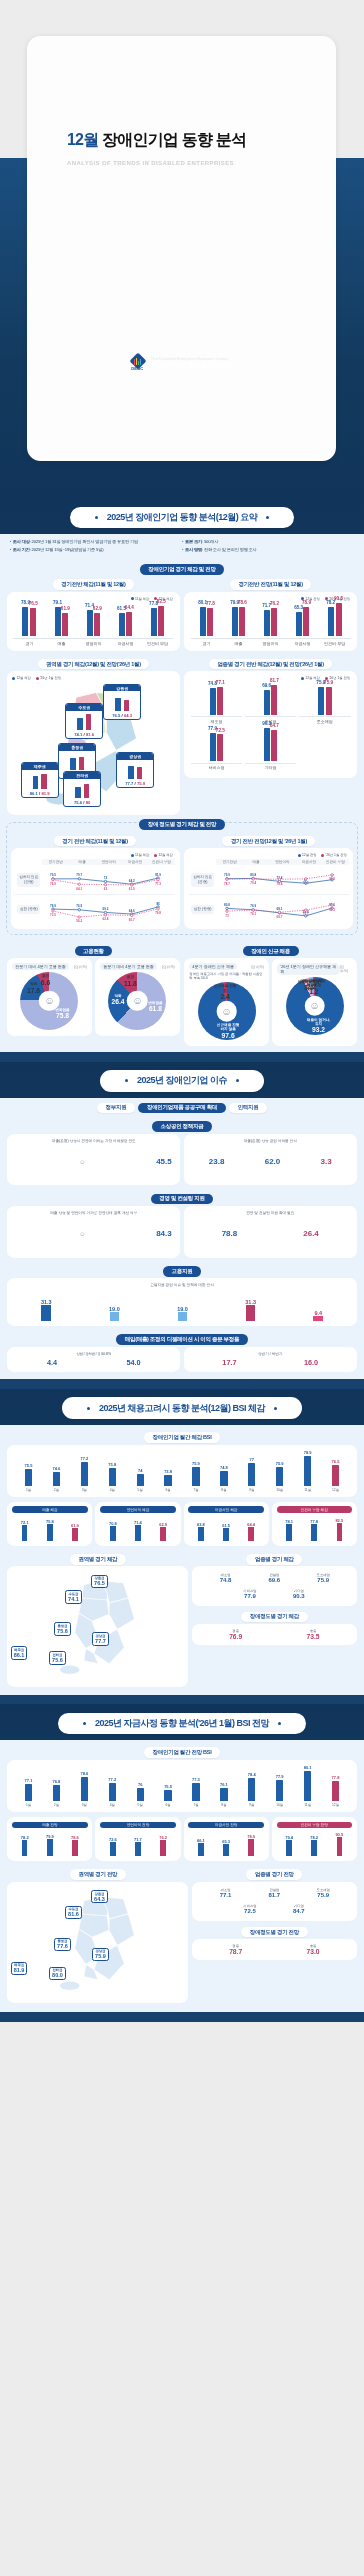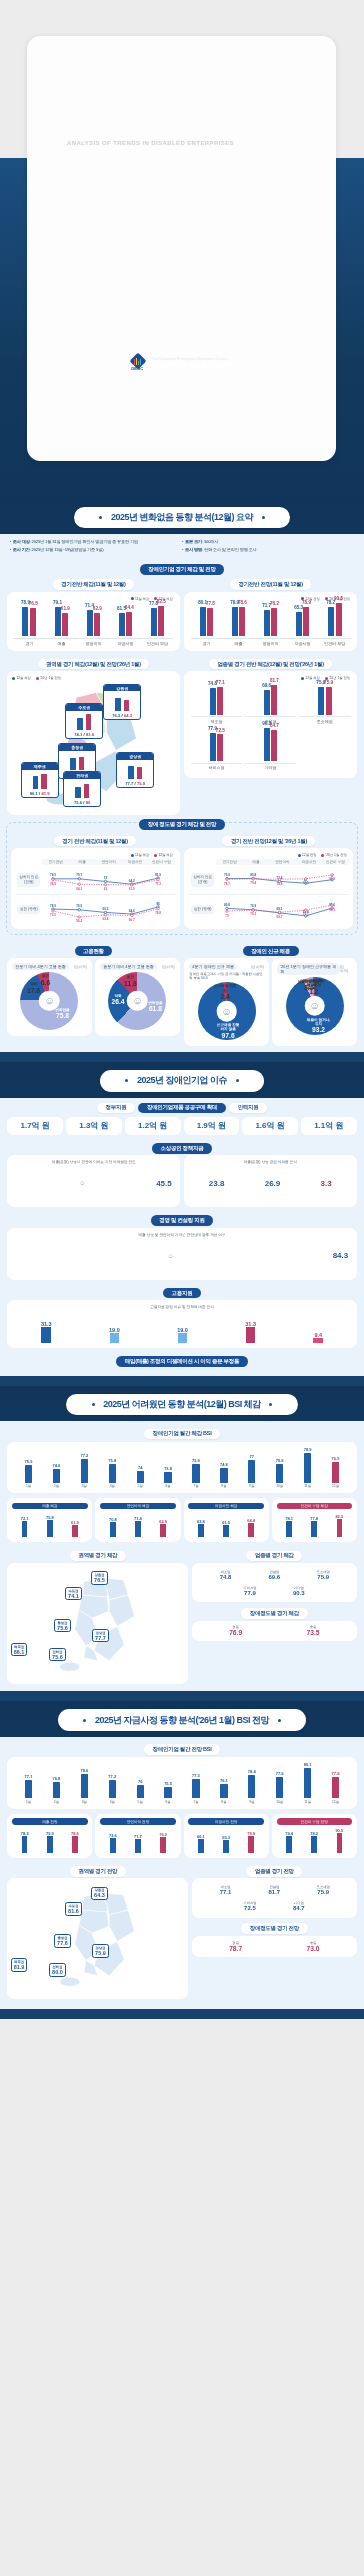--- a/index.html
+++ b/index.html
@@ -121,20 +121,21 @@
 </style>
 </head>
 <body>
 
 <div class="page">
 
   <div class="cover">
     <div class="cover-blue"></div>
     <div class="cover-card"></div>
     <div class="cover-inner">
+      <div class="cover-main"><span class="hl">12월</span><span> 장애인기업 동향 분석</span></div>
       <div class="cover-en">ANALYSIS OF TRENDS IN DISABLED ENTERPRISES</div>
     </div>
     <div class="cover-logo">
       <div class="logo-mark">
         <div class="logo-dia"></div>
         <div class="logo-bars">
             <i style="height:5.5px;background:#e04b6d"></i>
             <i style="height:6.7px;background:#f2c230"></i>
             <i style="height:4.2px;background:#49b37e"></i>
             <i style="height:6px;background:#4aa3dd"></i>
@@ -145,21 +146,21 @@
         <div class="logo-en">The Disabled Enterprise Business Center</div>
         <div class="logo-kr">(재) 장애인기업종합지원센터</div>
       </div>
     </div>
   </div>
 
   <div class="section sec-blue">
     <div class="sec-head">
       <div class="pill">
         <span class="dot"></span>
-        <h2>2025년 변화없음 동향 분석(12월) 요약</h2>
+        <h2>2025년 장애인기업 동향 분석(12월) 요약</h2>
         <span class="dot"></span>
       </div>
     </div>
 
     <div class="meta">
       <div class="col">
         <p class="bd"><b>조사 대상</b><span>: 2025년 1월 31일 장애인기업 확인서 발급기업 중 유효한 기업</span></p>
         <p class="bd"><b>조사 기간</b><span>: 2025년 12월 15일~19일(영업일 기준 5일)</span></p>
       </div>
       <div class="col">
@@ -702,40 +703,20 @@
           <h2>2025년 장애인기업 이슈</h2>
           <span class="dot"></span>
     </div>
       </div>
     <div style="background:#eaf3fb;padding:4.9px 7.3px 7.3px;">
       <div style="display:flex;gap:3.6px;justify-content:center;margin-bottom:3.6px;">
         <span class="chip">정부지원</span>
         <span class="chip-dark">장애인기업제품 공공구매 확대</span>
         <span class="chip">인력지원</span>
       </div>
-      <div style="display:flex;gap:3px;">
-        <div class="kbox" style="flex:1">
-            <div class="v">1.7억 원</div>
-          </div>
-        <div class="kbox" style="flex:1">
-            <div class="v">1.3억 원</div>
-          </div>
-        <div class="kbox" style="flex:1">
-            <div class="v">1.2억 원</div>
-          </div>
-        <div class="kbox" style="flex:1">
-            <div class="v">1.9억 원</div>
-          </div>
-        <div class="kbox" style="flex:1">
-            <div class="v">1.6억 원</div>
-          </div>
-        <div class="kbox" style="flex:1">
-            <div class="v">1.1억 원</div>
-          </div>
-      </div>
 
       <div style="margin-top:6px">
         <div class="center" style="margin-bottom:1.8px"><span class="chip-dark">소상공인 정책자금</span></div>
         <div style="display:flex;gap:3.6px">
           <div class="card" style="flex:1">
             <div style="font-size:3.6px;color:#46566a;text-align:center">대출(은행) 상승시 경영에 미치는 가장 어려웠던 정도</div>
             <div style="display:flex;justify-content:space-around;align-items:center;height:38px">
               <div class="dnt" style="width:33px;height:33px">
                   <div class="hole" style="width:12px;height:12px;font-size:6px">☺</div>
                 <div class="dl" style="left:-1.2px;top:9.7px;color:#fff">
@@ -747,21 +728,21 @@
                 </div>
             </div>
           </div>
           <div class="card" style="flex:1">
             <div style="font-size:3.6px;color:#46566a;text-align:center">대출(은행) 상승 관련 어려움 인식</div>
             <div style="display:flex;justify-content:space-around;align-items:center;height:38px">
               <div class="kbox">
                   <div class="v">23.8</div>
                 </div>
               <div class="kbox">
-                  <div class="v">26.9</div>
+                  <div class="v">62.0</div>
                 </div>
               <div class="kbox">
                   <div class="v m">3.3</div>
                 </div>
             </div>
           </div>
         </div>
       </div>
 
       <div style="margin-top:6px">
@@ -774,20 +755,31 @@
                   <div class="hole" style="width:12px;height:12px;font-size:6px">☺</div>
                 <div class="dl" style="left:-1.2px;top:9.7px;color:#fff">
                     <span class="n">94.3</span>
                   </div>
                 </div>
               <div class="kbox">
                   <div class="v">84.3</div>
                 </div>
             </div>
           </div>
+          <div class="card" style="flex:1">
+            <div style="font-size:3.6px;color:#46566a;text-align:center">경영 및 컨설팅 지원 확대 필요</div>
+            <div style="display:flex;justify-content:space-around;align-items:center;height:38px">
+              <div class="kbox">
+                  <div class="v">78.8</div>
+                </div>
+              <div class="kbox">
+                  <div class="v m">26.4</div>
+                </div>
+            </div>
+          </div>
         </div>
       </div>
 
       <div style="margin-top:6px">
         <div class="center" style="margin-bottom:1.8px"><span class="chip-dark">고용지원</span></div>
         <div class="card">
           <div style="font-size:3.6px;color:#46566a;text-align:center">고용지원 관련 이슈 및 정책에 대한 인식</div>
           <div style="display:flex;justify-content:space-around;align-items:flex-end;height:34px;padding-top:4.9px">
             <div style="text-align:center">
                 <div style="font-size:5.5px;font-weight:bold;color:#1f5fa8">31.3</div>
@@ -808,29 +800,45 @@
             <div style="text-align:center">
                 <div style="font-size:5.5px;font-weight:bold;color:#b83a66">9.4</div>
                 <div style="width:9.7px;height:5.5px;background:#e0477f;margin:0 auto"></div>
               </div>
           </div>
         </div>
       </div>
 
       <div style="margin-top:6px">
         <div class="center" style="margin-bottom:1.8px"><span class="chip-dark">매입(매출) 조정의 디젤레이션 시 이익 증분 부정율</span></div>
+        <div style="display:flex;gap:3.6px">
+          <div class="card" style="flex:1;text-align:center">
+            <div style="font-size:3.6px;color:#46566a">상반기(하반기) 60.8%</div>
+            <div style="display:flex;justify-content:space-around;margin-top:2.4px">
+              <div class="v" style="font-size:7.3px;font-weight:bold;color:#1f5fa8">4.4</div>
+              <div class="v" style="font-size:7.3px;font-weight:bold;color:#1f5fa8">54.0</div>
+            </div>
+          </div>
+          <div class="card" style="flex:1;text-align:center">
+            <div style="font-size:3.6px;color:#46566a">상반기 / 하반기</div>
+            <div style="display:flex;justify-content:space-around;margin-top:2.4px">
+              <div style="font-size:7.3px;font-weight:bold;color:#b83a66">17.7</div>
+              <div style="font-size:7.3px;font-weight:bold;color:#b83a66">16.0</div>
+            </div>
+          </div>
+        </div>
       </div>
     </div>
   </div>
 
   <div class="section sec-blue">
     <div class="sec-head">
         <div class="pill">
       <span class="dot"></span>
-          <h2>2025년 어려웠던 동향 분석(12월) BSI 체감</h2>
+          <h2>2025년 채용고려시 동향 분석(12월) BSI 체감</h2>
           <span class="dot"></span>
     </div>
       </div>
     <div style="background:#eaf3fb;padding:4.9px 7.3px 7.3px;">
       <div class="center" style="margin-bottom:2.4px"><span class="chip">장애인기업 월간 체감 BSI</span></div>
       <div class="card">
           <div class="bsi-bars">
             <div class="g">
               <div class="bb" style="height: 17.4px; background: rgb(31, 95, 168);">
                 <span style="color: rgb(31, 95, 168);">75.5</span>

